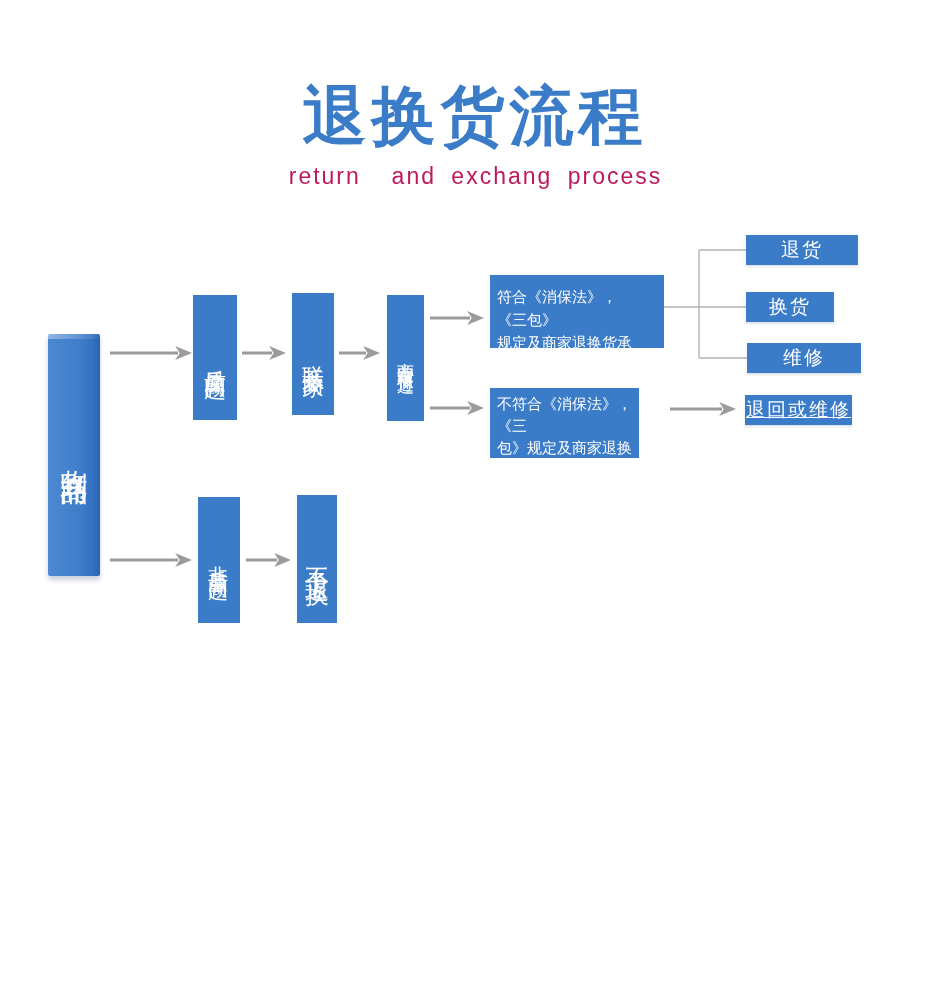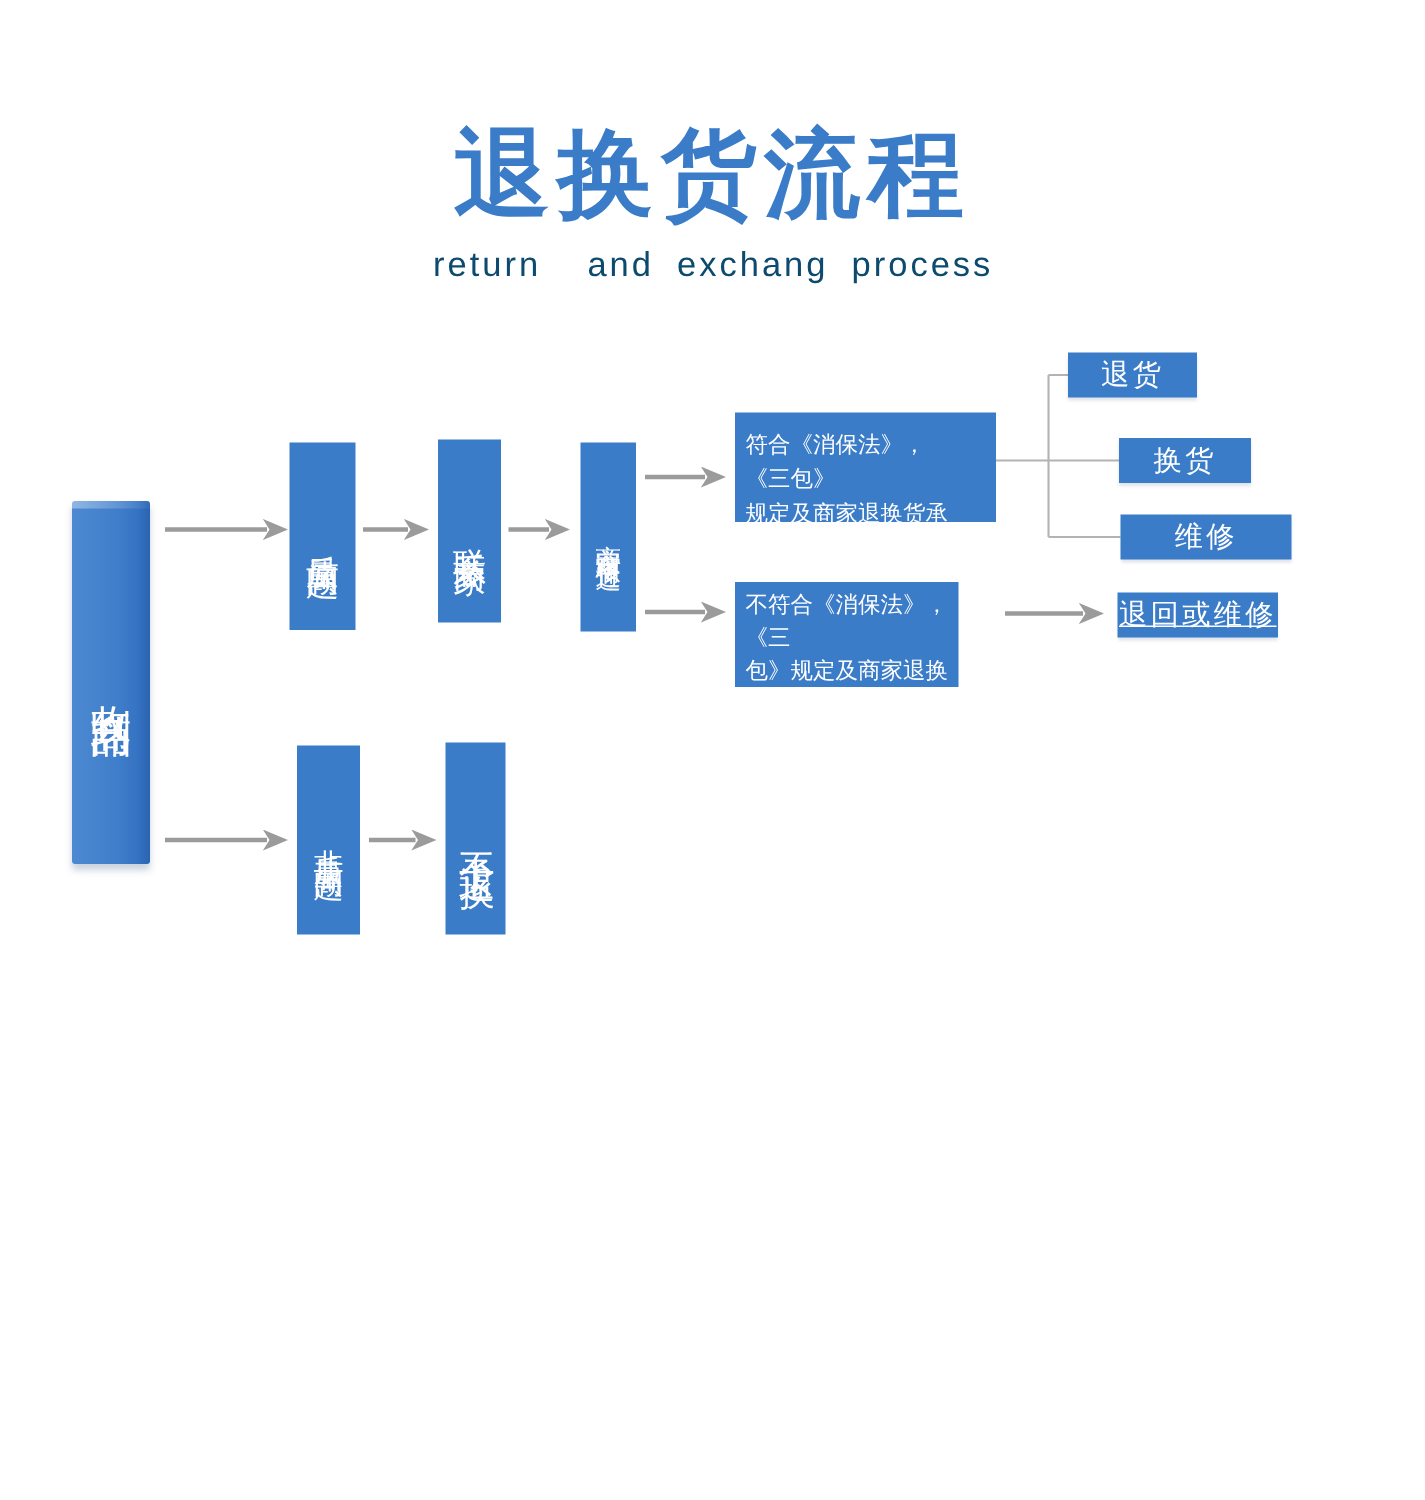--- a/index.html
+++ b/index.html
@@ -19,21 +19,21 @@
     font-size:64px;
     font-weight:800;
     letter-spacing:5px;
     line-height:1.08;
     color:#3a7cc8;
   }
   .subtitle {
     margin:1px 0 0 1px;
     font-size:23px;
     font-weight:400;
-    color:#0c4a6e;
+    color:#be185d;
     letter-spacing:2px;
     word-spacing:7px;
     white-space:pre;
   }
 
   
   .wires { position:absolute; left:0; top:0; width:950px; height:1000px; pointer-events:none; }
 
   
   .node {
@@ -70,21 +70,21 @@
     font-size:15px;
     text-align:left;
     align-items:flex-start;
     justify-content:flex-start;
     white-space:pre-line;
   }
   .comply    { left:490px; top:275px; width:174px; height:73px; line-height:23px; padding:10px 20px 4px 7px; }
   .notcomply { left:490px; top:388px; width:149px; height:70px; line-height:22px; padding:5px 4px 4px 7px; }
 
   .small { height:30px; font-size:19px; letter-spacing:2px; box-shadow:0 2px 2px rgba(40,70,120,0.15); }
-  .returnbox   { left:712px; top:235px; width:86px; }
+  .returnbox   { left:746px; top:235px; width:112px; }
   .exchangebox { left:746px; top:292px; width:88px; }
   .repairbox   { left:747px; top:343px; width:114px; }
   .retrepbox   { left:745px; top:395px; width:107px;text-decoration:underline; }
 </style>
 </head>
 <body>
 
 <div class="stage">
 
   <div class="header">

